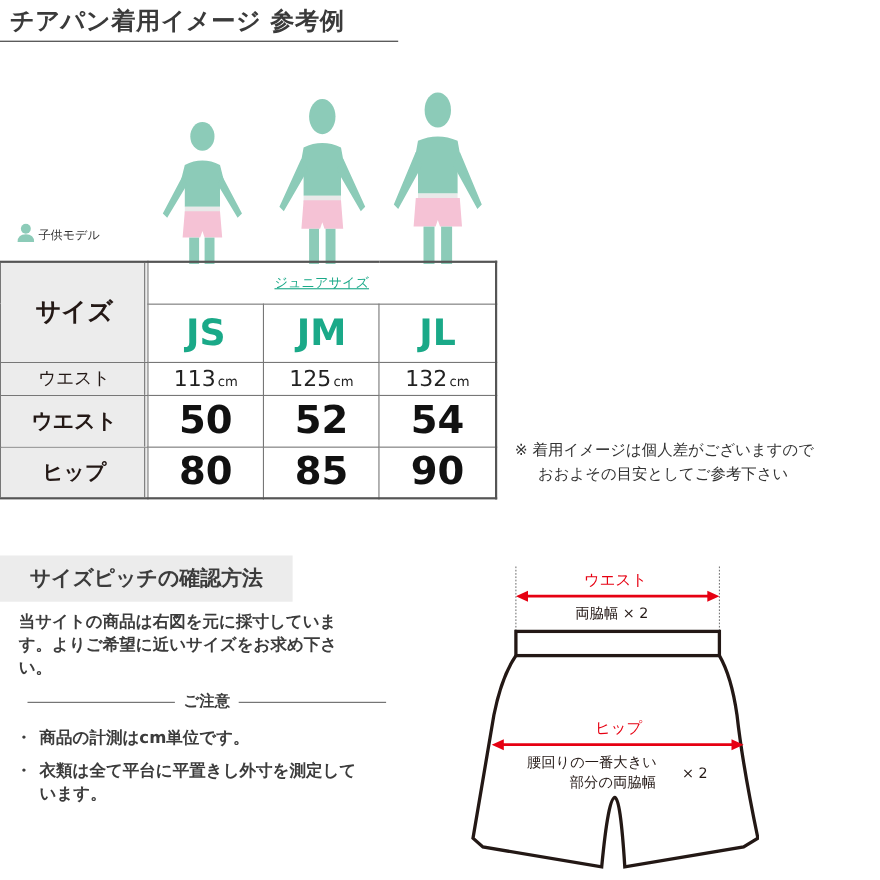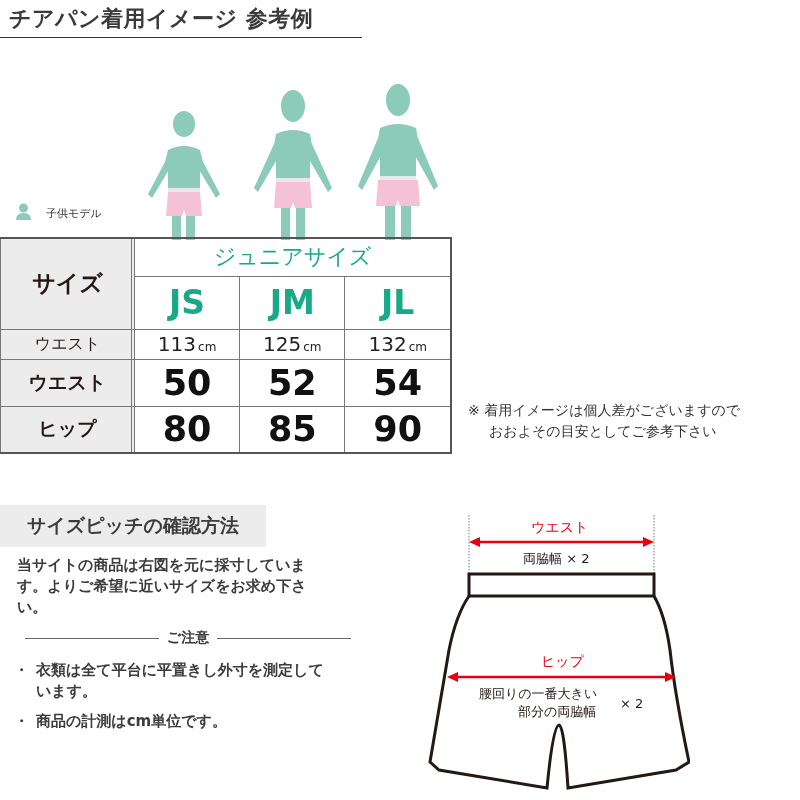--- a/index.html
+++ b/index.html
@@ -5,33 +5,33 @@
   * { box-sizing: border-box; margin: 0; padding: 0; }
   html, body { width: 800px; height: 800px; background: #ffffff; overflow: hidden; }
   body { position: relative; font-family: "DejaVu Sans", "Liberation Sans", sans-serif; color: #231815; }
 
   .title { position: absolute; left: 9px; top: 4px; font-size: 22px; font-weight: bold; color: #3a3a3a; letter-spacing: 0.5px; }
   .title-rule { position: absolute; left: 0; top: 37px; width: 362px; height: 1px; background: #333; }
 
   .figure { position: absolute; }
   .figure svg { display: block; }
 
-  .legend { position: absolute; left: 15px; top: 203px; display: flex; align-items: center; gap: 14px; }
+  .legend { position: absolute; left: 15px; top: 203px; display: flex; align-items: center; gap: 3px; }
   .legend-label { font-size: 11px; color: #333; }
 
   
   .size-table { position: absolute; left: 0; top: 237px; width: 452px; height: 217px; border: 2px solid #555; border-left: none; border-collapse: collapse; }
   .size-table td { border: 1px solid #777; text-align: center; vertical-align: middle; padding: 0; }
   .hdr { background: #ececec; }
   .hdr-cell { position: relative; }
   .hdr-cell::after { content: ""; position: absolute; right: 2px; top: 0; bottom: 0; width: 1px; background: #777; }
   .row-size .hdr { font-size: 23px; font-weight: bold; }
   .row-height .hdr { font-size: 16px; }
   .row-waist .hdr, .row-hip .hdr { font-size: 19px; font-weight: bold; }
-  .junior { color: #1aa988; font-size: 22px; height: 36px; }
+  .junior { color: #1aa988; font-size: 12px; height: 36px; text-decoration: underline; }
   .sz { color: #1aa988; font-size: 33px; font-weight: bold; height: 50px; }
   .dashed-top td { border-top: 1px dashed #777; }
   .hval { font-size: 20px; color: #222; height: 29px; }
   .hval .unit { font-size: 12px; margin-left: 2px; }
   .big { font-size: 35px; font-weight: bold; height: 44px; color: #111; }
 
   .note { position: absolute; left: 468px; top: 400px; font-size: 14px; line-height: 21px; color: #333; }
   .note .l2 { padding-left: 21px; }
 
   .sec-head { position: absolute; left: 0; top: 505px; width: 266px; height: 42px; background: #ececec; display: flex; align-items: center; justify-content: center; font-size: 19px; font-weight: bold; color: #3c3c3c; }
@@ -135,22 +135,22 @@
 </div>
 
 <div class="sec-head">サイズピッチの確認方法</div>
 <div class="intro">当サイトの商品は右図を元に採寸しています。よりご希望に近いサイズをお求め下さい。</div>
 <div class="caution">
   <span class="rule"></span>
   <span class="lbl">ご注意</span>
   <span class="rule"></span>
 </div>
 <ul class="notes-list">
+  <li>商品の計測はcm単位です。</li>
   <li>衣類は全て平台に平置きし外寸を測定しています。</li>
-  <li>商品の計測はcm単位です。</li>
 </ul>
 
 <div class="diagram">
   <svg width="270" height="295" viewBox="0 0 270 295">
     <line x1="49" y1="10" x2="49" y2="68" stroke="#555" stroke-width="0.8" stroke-dasharray="1.5,1.5"></line>
     <line x1="234" y1="10" x2="234" y2="68" stroke="#555" stroke-width="0.8" stroke-dasharray="1.5,1.5"></line>
     <line x1="56" y1="37" x2="227" y2="37" stroke="#e60012" stroke-width="2.5"></line>
     <polygon points="49,37 60,32 60,42" fill="#e60012"></polygon>
     <polygon points="234,37 223,32 223,42" fill="#e60012"></polygon>
     <rect x="49" y="69" width="185" height="22" fill="none" stroke="#231815" stroke-width="3"></rect>

